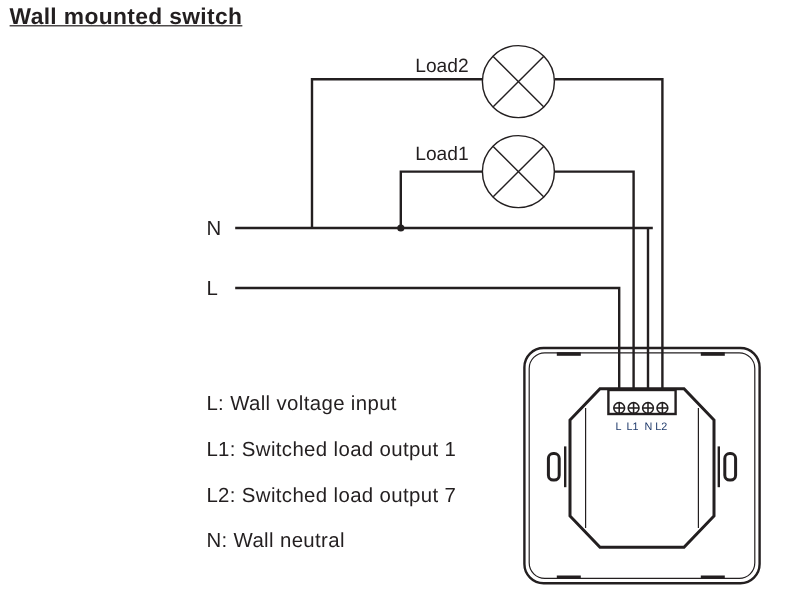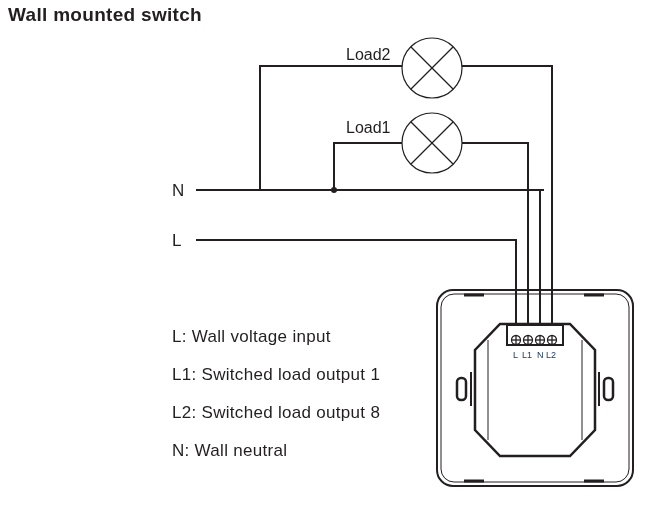--- a/index.html
+++ b/index.html
@@ -1,18 +1,18 @@
 <!DOCTYPE html>
 <html><head>
 <meta charset="utf-8">
 <style>
   html, body { margin: 0; padding: 0; background: #ffffff; }
   body { width: 656px; height: 508px; position: relative; overflow: hidden;
          font-family: "Liberation Sans", sans-serif; color: #231f20; }
-  #title { position: absolute; left: 8px; top: 4px; font-size: 19px; font-weight: bold; letter-spacing: 0.3px; }
+  #title { position: absolute; left: 8px; top: 4px; font-size: 19px; font-weight: bold; letter-spacing: 0.3px; text-decoration: underline; }
   svg { position: absolute; left: 0; top: 0; }
   .legend { position: absolute; left: 172px; font-size: 17px; letter-spacing: 0.3px; }
 </style>
 </head>
 <body>
 
 <div id="title">Wall mounted switch</div>
 
 <svg width="656" height="508" viewBox="0 0 656 508">
   <g stroke="#231f20" stroke-width="2" fill="none">
@@ -84,14 +84,14 @@
   <g font-size="9" fill="#1f3a6b" font-family="Liberation Sans, sans-serif">
     <text x="513" y="358">L</text>
     <text x="522" y="358">L1</text>
     <text x="537" y="358">N</text>
     <text x="546" y="358">L2</text>
   </g>
 </svg>
 
 <div class="legend" style="top:327px">L: Wall voltage input</div>
 <div class="legend" style="top:365px">L1: Switched load output 1</div>
-<div class="legend" style="top:403px">L2: Switched load output 8</div>
+<div class="legend" style="top:403px">L2: Switched load output 7</div>
 <div class="legend" style="top:441px">N: Wall neutral</div>
 
 </body></html>

